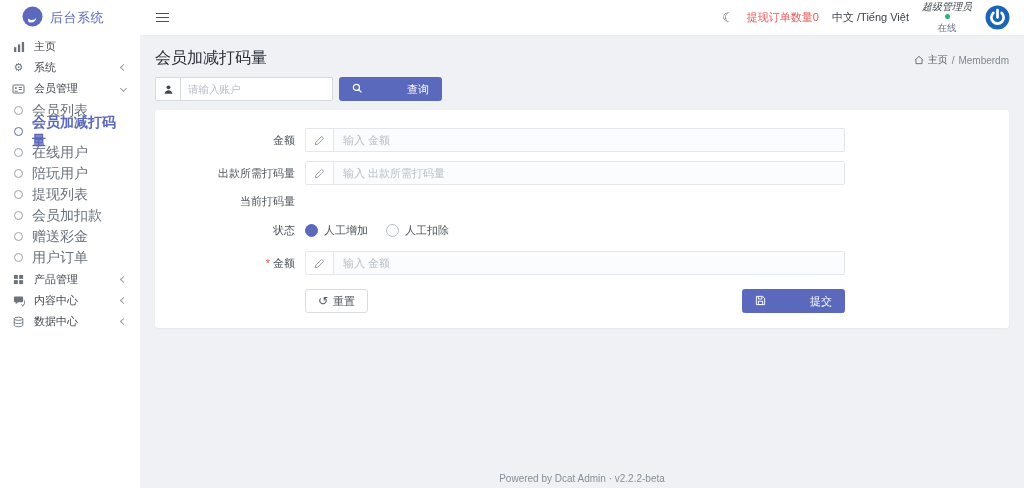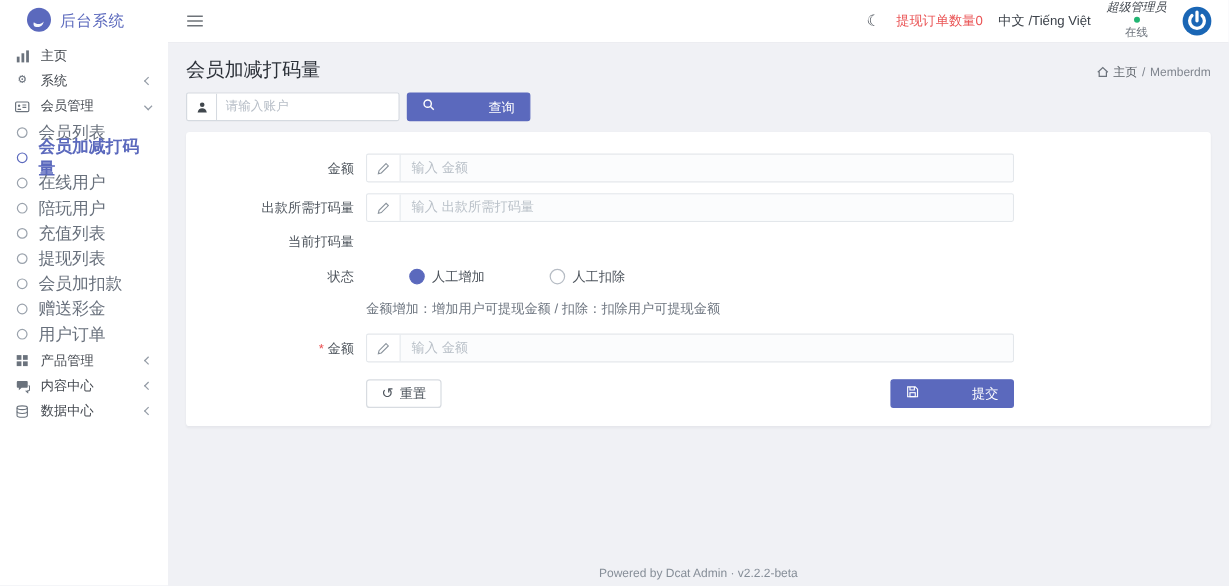--- a/index.html
+++ b/index.html
@@ -1,21 +1,21 @@
 <!DOCTYPE html>
 <html><head>
 <meta charset="utf-8">
 <style>
   * { margin:0; padding:0; box-sizing:border-box; }
   html,body { width:1024px; height:488px; overflow:hidden;
     font-family:"Liberation Sans","DejaVu Sans",sans-serif; font-size:12px; color:#42474e; background:#f0f1f5; }
   .app { display:flex; width:1024px; height:488px; }
 
   
-  .sidebar { width:140px; min-width:140px; background:#fff; height:100%; z-index:3;font-family:Liberation Mono, monospace; }
+  .sidebar { width:140px; min-width:140px; background:#fff; height:100%; z-index:3; }
   .brand { display:flex; align-items:center; gap:7px; height:36px; padding:0 10px 0 22px; cursor:pointer; }
   .brand-name { color:#5b69bd; font-size:13px; letter-spacing:.5px; }
   .nav-item { display:flex; align-items:center; gap:9px; padding:0 14px 0 12px; height:21px; font-size:11px; color:#42474e; cursor:pointer; }
   .nav-item .nicon { width:13px; display:inline-flex; justify-content:center; color:#6b737d; font-size:11px; line-height:1; }
   .chev { width:5px; height:5px; border-right:1.2px solid #949ca6; border-bottom:1.2px solid #949ca6; margin-left:auto; display:inline-block; }
   .chev.left { transform:rotate(135deg); }
   .chev.down { transform:rotate(45deg); }
   .subnav { padding:1px 0; }
   .sub-item { display:flex; align-items:center; gap:9px; height:21px; padding:0 12px 0 14px; font-size:14px; color:#68707c; cursor:pointer; }
   .sub-circle { width:9px; height:9px; min-width:9px; border:1px solid #9aa2ac; border-radius:50%; background:#fff; }
@@ -55,21 +55,21 @@
 
   .card { background:#fff; border-radius:3px; margin-top:9px; box-shadow:0 1px 2px rgba(30,40,60,.05); padding:18px 0 15px; }
   .form-row { display:flex; align-items:center; margin-bottom:9px; }
   .flabel { width:150px; min-width:150px; text-align:right; padding-right:10px; font-size:11px; color:#4d545c; }
   .req-mark { color:#ea5455; margin-right:3px; }
   .igroup { display:flex; width:540px; height:24px; border:1px solid #e3e7eb; border-radius:2px; overflow:hidden; background:#fff; }
   .iprefix { width:28px; min-width:28px; display:flex; align-items:center; justify-content:center; border-right:1px solid #e3e7eb; color:#8b949d; background:#fff; }
   .igroup input { flex:1; border:0; outline:none; background:#fbfcfd; padding:0 9px; font-size:11px; color:#333; font-family:inherit; }
   .igroup input::placeholder { color:#b9c0c8; }
   .radios { display:flex; align-items:center; gap:18px; height:24px; }
-  .radio { display:inline-flex; align-items:center; gap:6px; font-size:11px; color:#4d545c; cursor:pointer;margin-left:36px; }
+  .radio { display:inline-flex; align-items:center; gap:6px; font-size:11px; color:#4d545c; cursor:pointer; }
   .rdot { width:13px; height:13px; border-radius:50%; border:1px solid #b6bcc4; background:#fff; }
   .rdot.checked { background:#5b69bd; border-color:#5b69bd; }
   .help-row { margin:-1px 0 13px; }
   .help-text { font-size:11px; color:#6e7680; }
   .actions-row { margin-top:14px; margin-bottom:0; }
   .actions-inner { width:540px; display:flex; justify-content:space-between; }
   .reset-glyph { font-size:12px; line-height:1; }
   .footer { position:absolute; left:0; right:0; bottom:4px; text-align:center; font-size:10px; color:#868e98; }
 </style>
 </head>
@@ -127,24 +127,20 @@
           <span class="sub-circle"></span>
           <span>会员加减打码量</span>
         </div>
         <div class="sub-item">
           <span class="sub-circle"></span>
           <span>在线用户</span>
         </div>
         <div class="sub-item">
           <span class="sub-circle"></span>
           <span>陪玩用户</span>
-        </div>
-        <div class="sub-item">
-          <span class="sub-circle"></span>
-          <span>充值列表</span>
         </div>
         <div class="sub-item">
           <span class="sub-circle"></span>
           <span>提现列表</span>
         </div>
         <div class="sub-item">
           <span class="sub-circle"></span>
           <span>会员加扣款</span>
         </div>
         <div class="sub-item">
@@ -299,24 +295,20 @@
               <span class="rdot checked"></span>
               <span>人工增加</span>
             </label>
             <label class="radio">
               <span class="rdot"></span>
               <span>人工扣除</span>
             </label>
           </div>
         </div>
 
-        <div class="form-row help-row">
-          <span class="flabel"></span>
-          <span class="help-text">金额增加：增加用户可提现金额 / 扣除：扣除用户可提现金额</span>
-        </div>
 
         <div class="form-row">
           <label class="flabel"><span class="req-mark">*</span><span>金额</span></label>
           <div class="igroup">
             <span class="iprefix">
               <svg width="11" height="11" viewBox="0 0 12 12" fill="none" stroke="currentColor" stroke-width="1">
                   <path d="M8.4 1.5l2.1 2.1-6.4 6.4-2.7.6.6-2.7z"></path>
                 </svg>
             </span>
             <input placeholder="输入 金额" style="">

